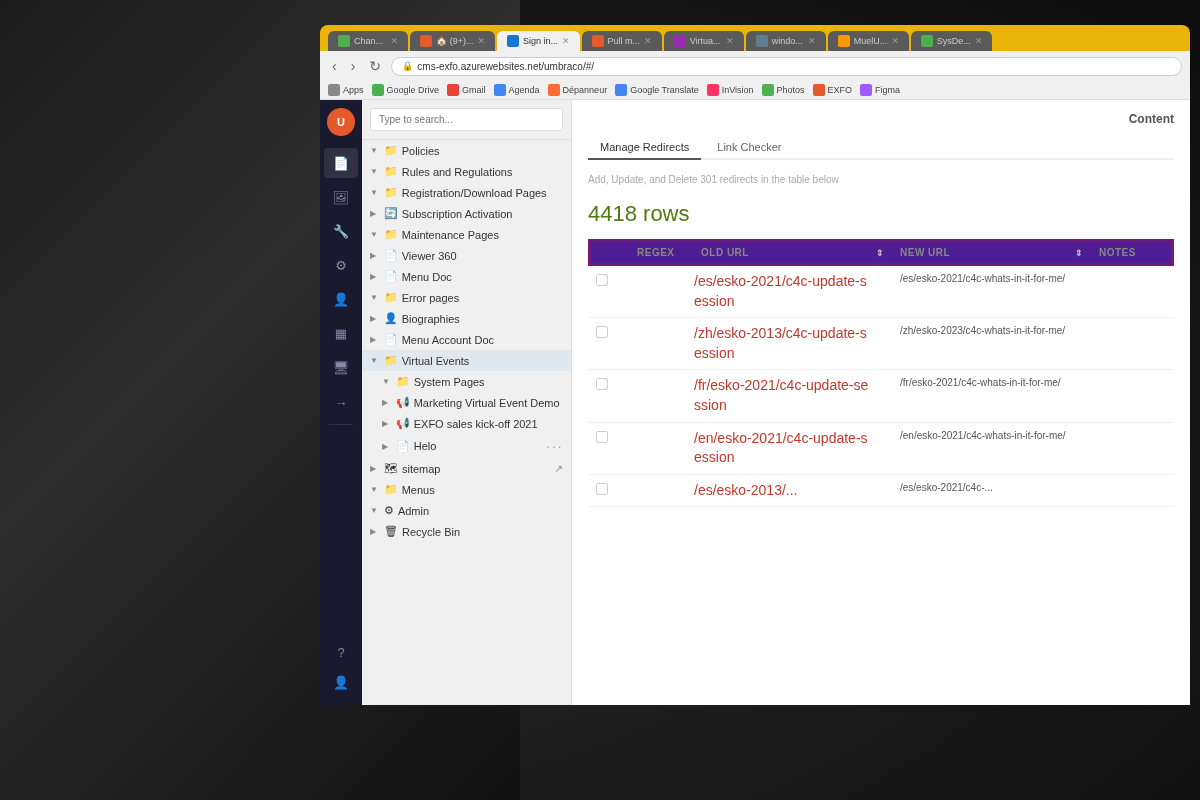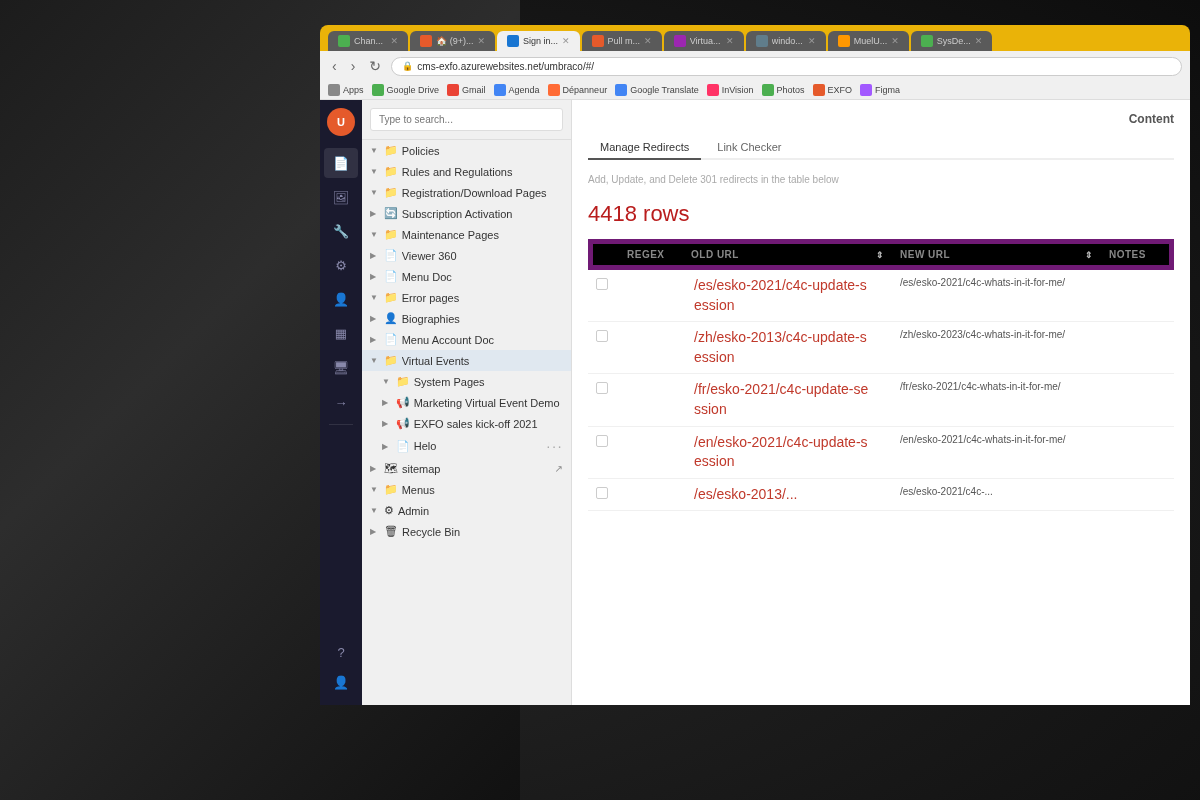--- a/index.html
+++ b/index.html
@@ -336,34 +336,34 @@
 
     .redirect-subtitle {
       font-size: 10px;
       color: #aaa;
       margin-bottom: 16px;
     }
 
     .row-count {
       font-size: 22px;
       font-weight: 300;
-      color: #b91c1c;
+      color: #4d7c0f;
       margin-bottom: 12px;
     }
 
     .table-container {
       width: 100%;
     }
 
     .table-header {
       display: grid;
       grid-template-columns: 30px 60px 1fr 20px 1fr 20px 60px;
-      background: #000000;
-      border: 5px solid #701a75;
-      padding: 5px 0;
+      background: #4c1d95;
+      border: 3px solid #701a75;
+      padding: 5px 12px;
       font-size: 10px;
       font-weight: 600;
       color: #888;
       text-transform: uppercase;
       letter-spacing: 0.5px;
       gap: 4px;
       align-items: center;
     }
 
     .table-row {

